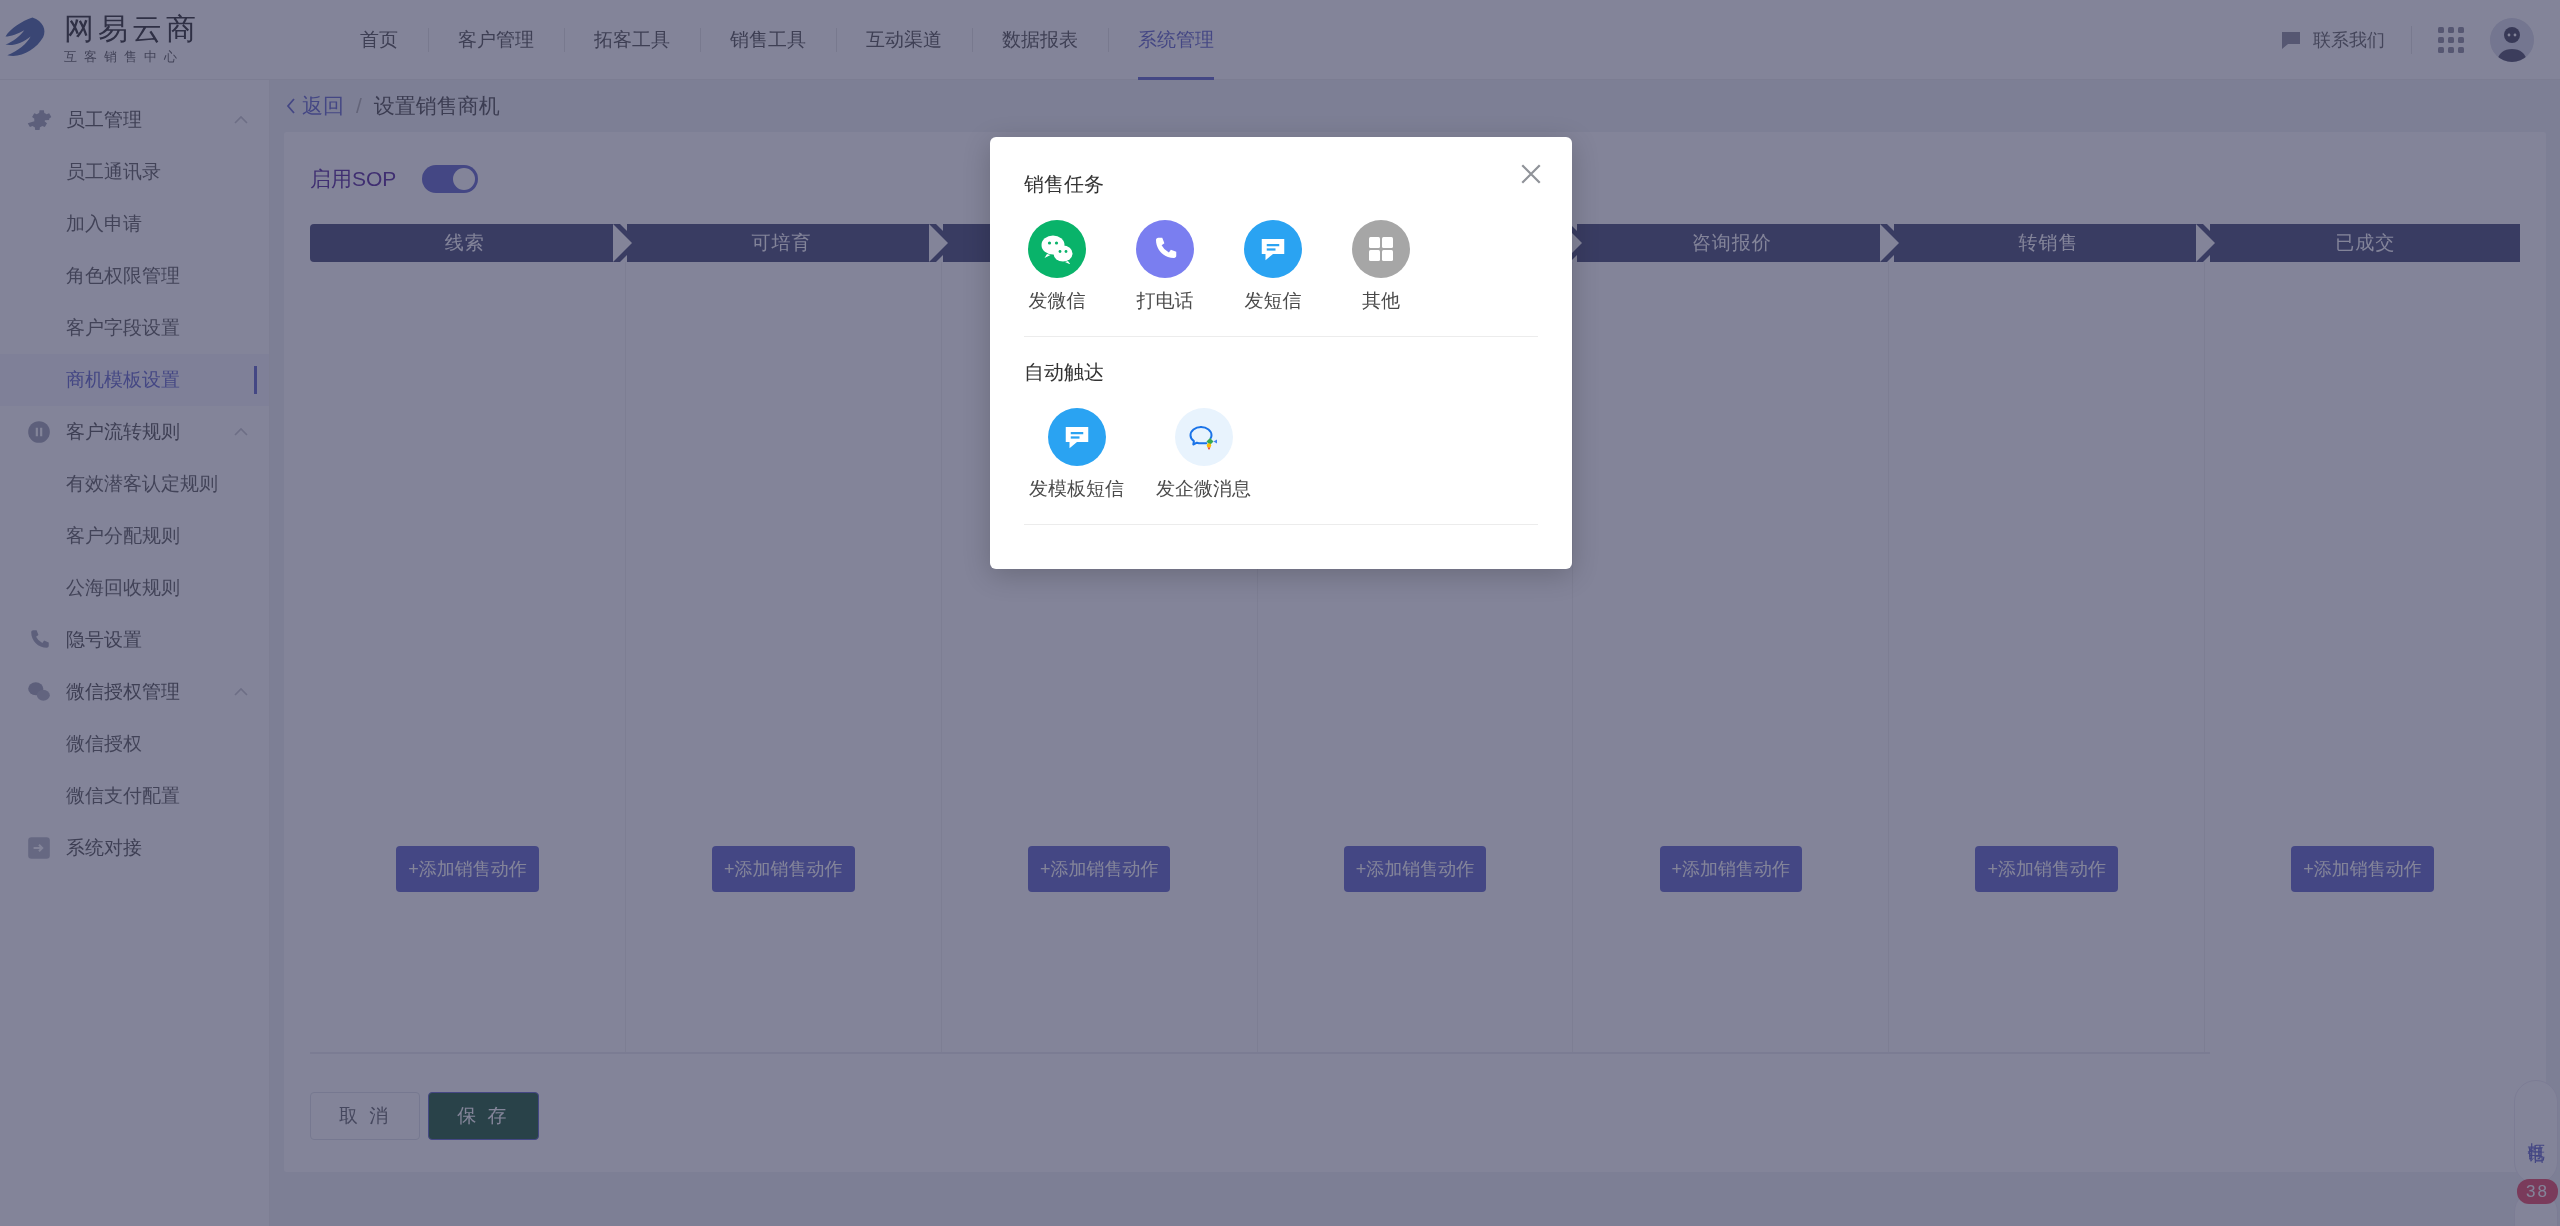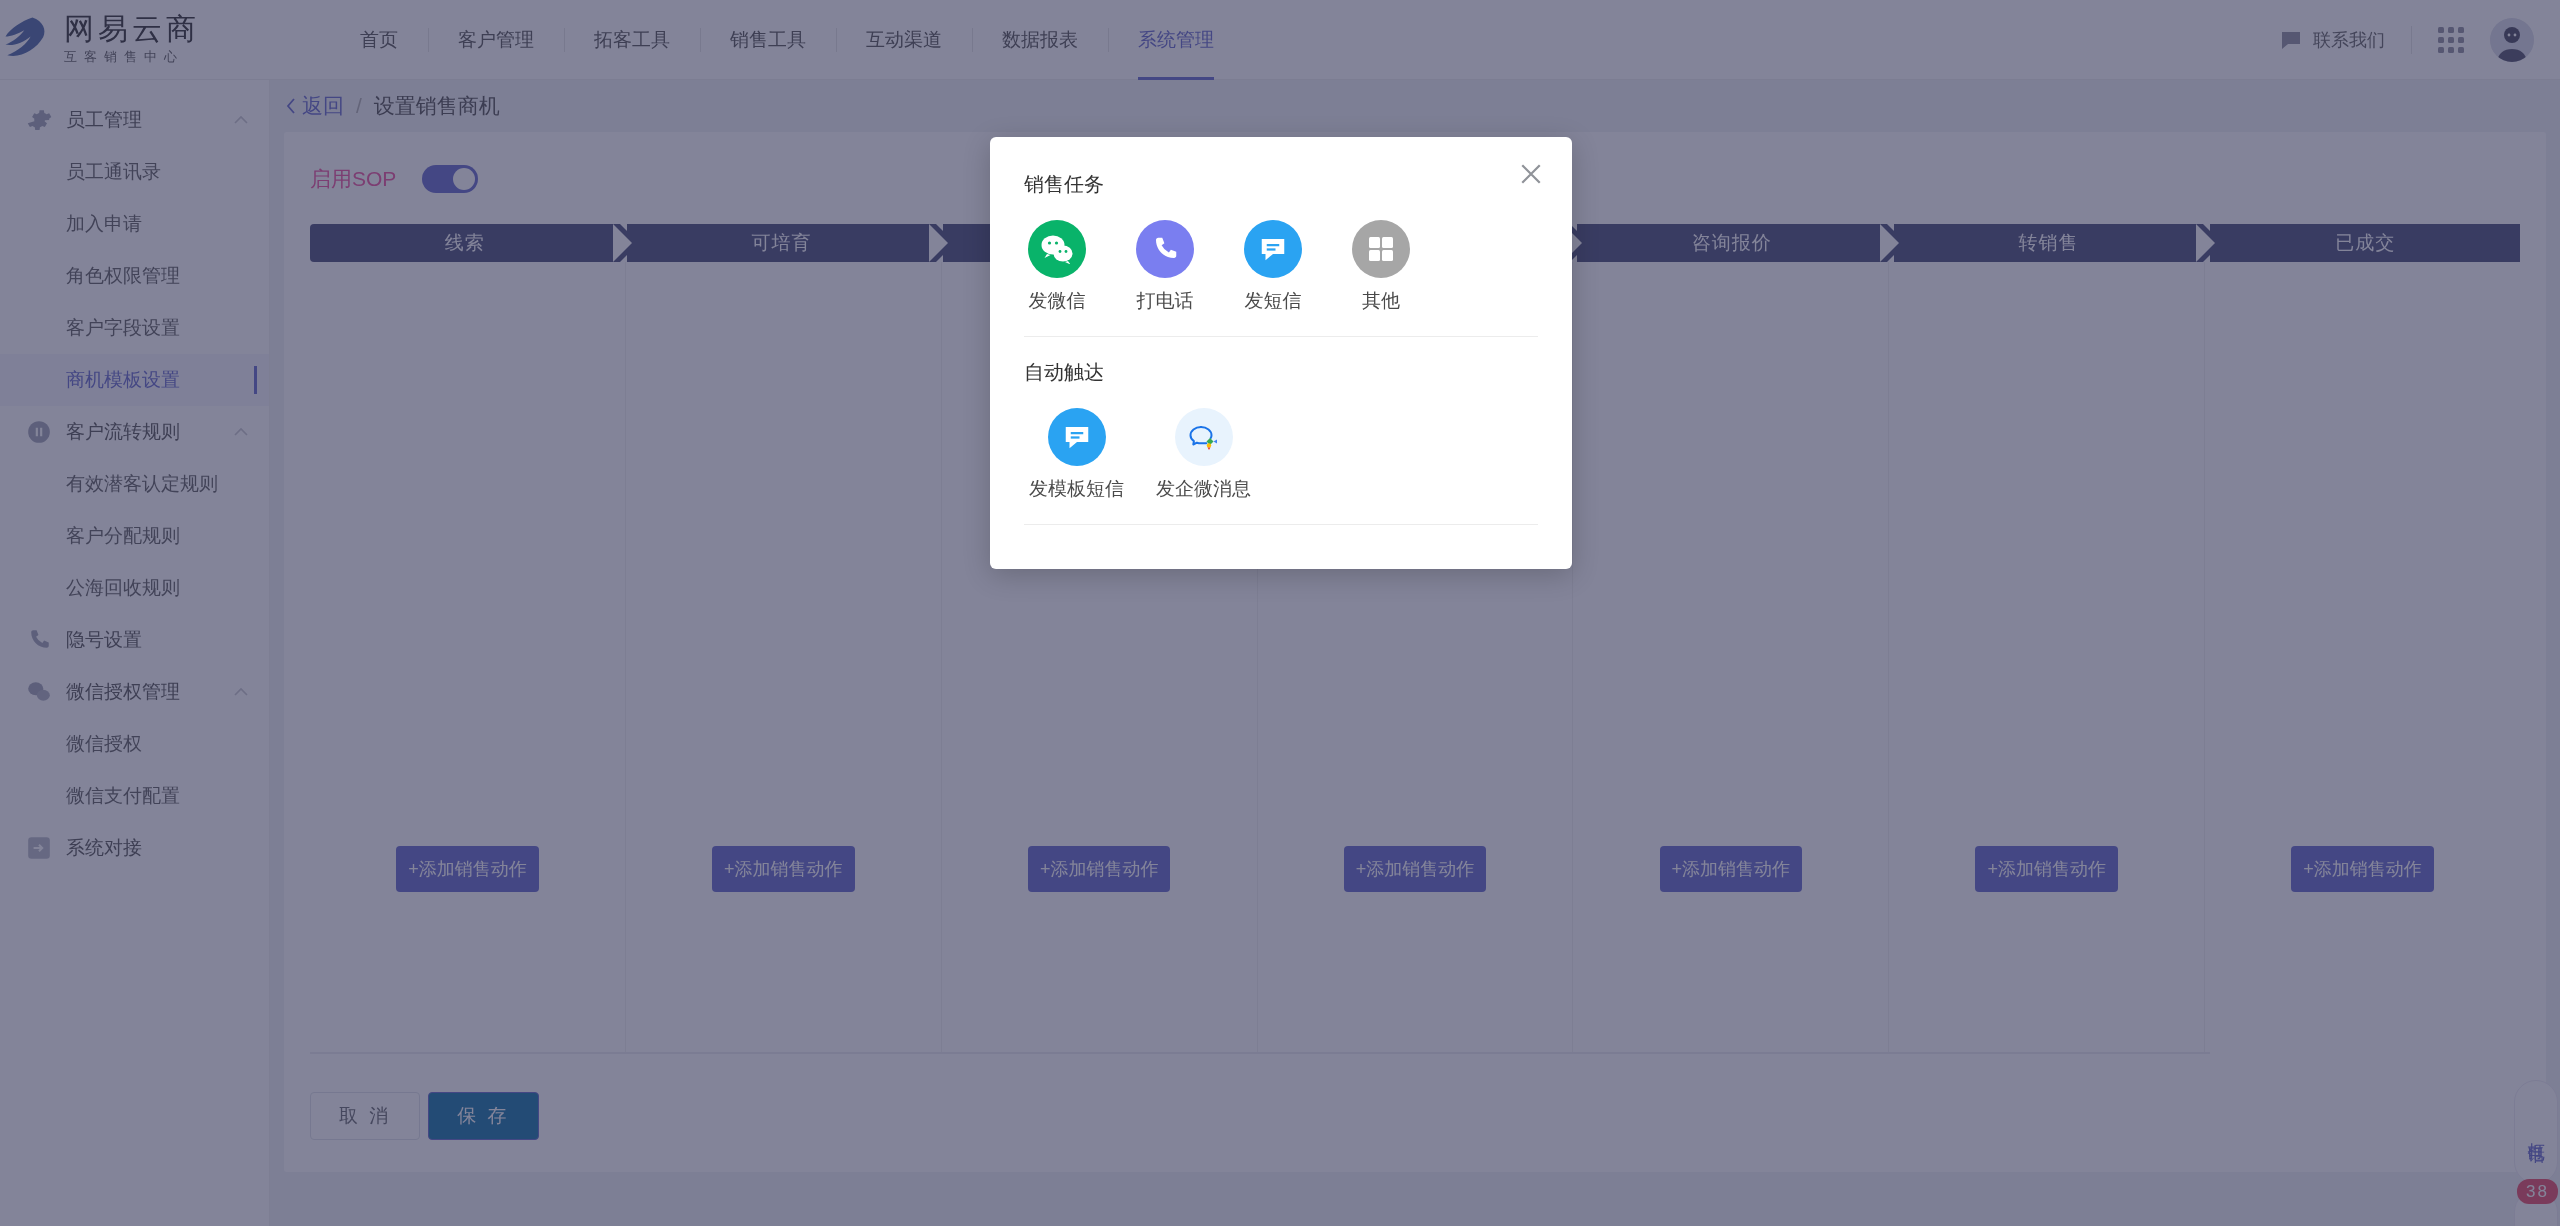--- a/index.html
+++ b/index.html
@@ -95,21 +95,21 @@
   .crumb .sep { color: #aaa; margin: 0 12px; }
   .crumb .cur { color: #444; }
 
   .panel {
     position: absolute; top: 52px; left: 14px;
     width: 2262px; height: 1040px;
     background: #ffffff; border-radius: 3px;
     padding: 22px 0 0 0;
   }
   .sop-row { display: flex; align-items: center; gap: 26px; padding-left: 26px; height: 50px; }
-  .sop-label { font-size: 21px; color: #ec4899; }
+  .sop-label { font-size: 21px; color: #4c1d95; }
   .switch {
     width: 56px; height: 28px; border-radius: 14px; background: #5b5fc7;
     position: relative; cursor: pointer; flex: 0 0 56px;
   }
   .switch .knob {
     position: absolute; right: 3px; top: 3px;
     width: 22px; height: 22px; border-radius: 50%; background: #fff;
   }
 
   
@@ -169,21 +169,21 @@
   .footer-actions {
     position: absolute; bottom: 32px; left: 26px;
     display: flex; gap: 8px; justify-content: flex-end;
   }
   .btn-ghost {
     background: #fff; border: 1px solid #dcdfe6; color: #606266;
     font-size: 19px; border-radius: 4px; padding: 10px 28px; cursor: pointer;
     letter-spacing: 3px; font-family: inherit;
   }
   .btn-primary {
-    background: #0369a1; border: 1px solid #5b5fc7; color: #fff;
+    background: #14532d; border: 1px solid #5b5fc7; color: #fff;
     font-size: 19px; border-radius: 4px; padding: 10px 28px; cursor: pointer;
     letter-spacing: 3px; font-family: inherit;
   }
 
   
   .rail {
     position: absolute; right: 0; top: 1000px;
     width: 48px;
   }
   .rail-btn {

